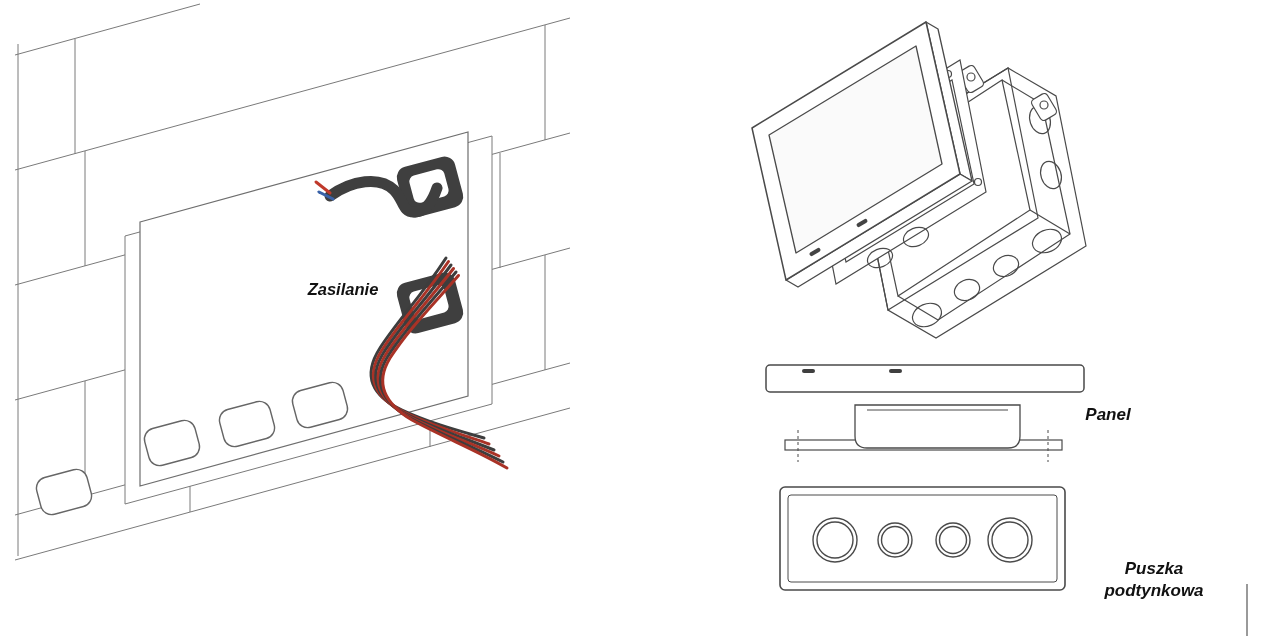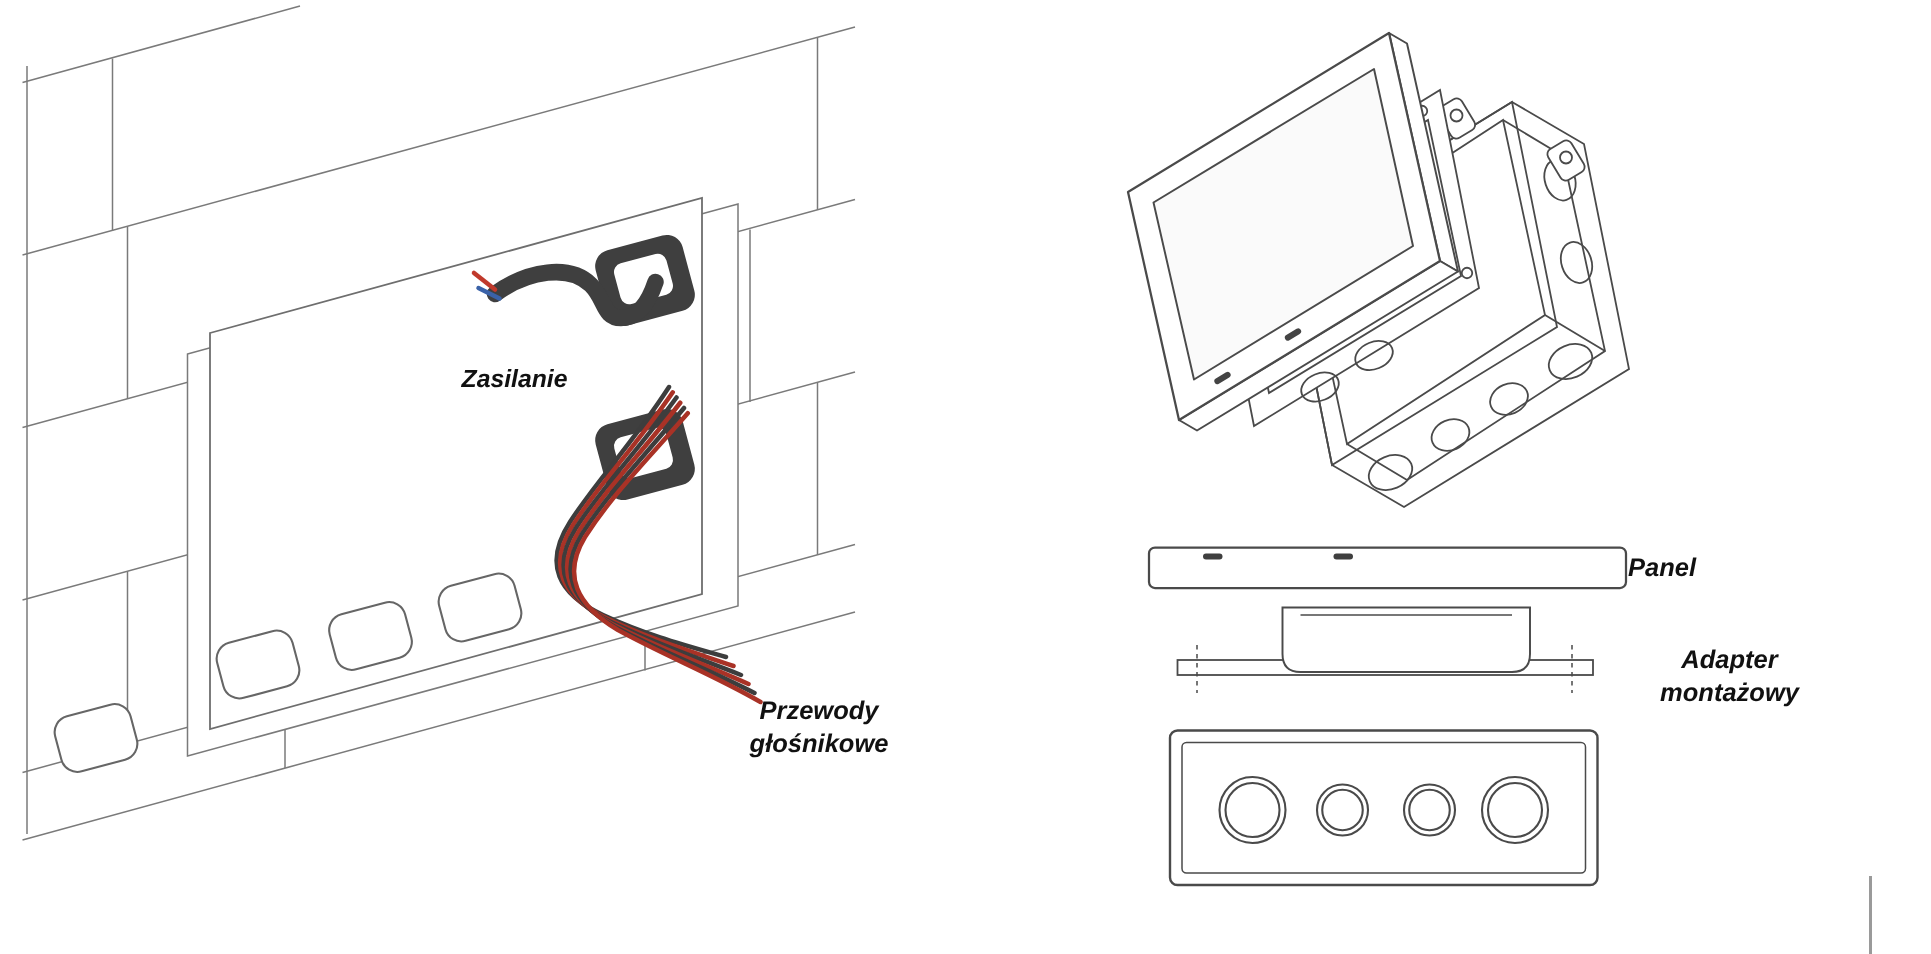--- a/index.html
+++ b/index.html
@@ -17,20 +17,21 @@
   .diagram-label{
     position:absolute;
     font-family:"Liberation Sans", sans-serif;
     font-weight:700;
     font-style:italic;
     color:#111111;
     font-size:17px;
     line-height:22px;
     text-align:center;
     white-space:nowrap;
+    margin-top:36px;
   }
   .lbl-power{left:288px;top:242px;width:110px;font-size:16.5px;}
   .lbl-speaker{left:490px;top:463px;width:112px;}
   .lbl-panel{left:1048px;top:368px;width:120px;}
   .lbl-adapter{left:1092px;top:429px;width:122px;}
   .lbl-box{left:1088px;top:522px;width:132px;}
   .edge-line{
     position:absolute;left:1246px;top:584px;width:2px;height:52px;
     background:#9a9a9a;
   }
@@ -168,28 +169,24 @@
       <circle cx="205" cy="190" r="13.5"></circle>
       <circle cx="263" cy="190" r="17"></circle>
       <circle cx="263" cy="190" r="13.5"></circle>
       <circle cx="320" cy="190" r="22"></circle>
       <circle cx="320" cy="190" r="18"></circle>
     </g>
   </svg>
 
   <div class="diagram-label lbl-power">Zasilanie</div>
 
-  <div class="diagram-label lbl-speaker">
-    <div>Przewody</div>
-    <div>głośnikowe</div>
-  </div>
 
   <div class="diagram-label lbl-panel">Panel</div>
 
-  <div class="diagram-label lbl-adapter">
-    <div>Adapter</div>
-    <div>montażowy</div>
+
+  <div class="diagram-label lbl-box">
+    <div>Puszka</div>
+    <div>podtynkowa</div>
   </div>
-
 
   <div class="edge-line"></div>
 
 </div>
 
 </body></html>

